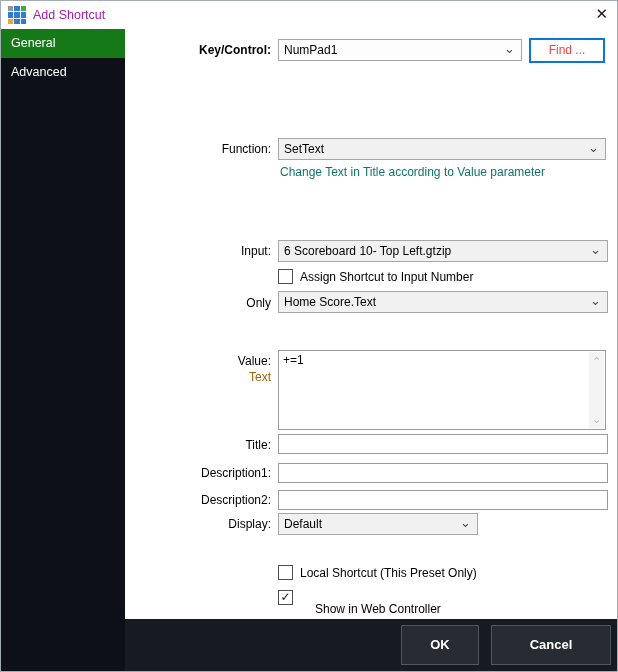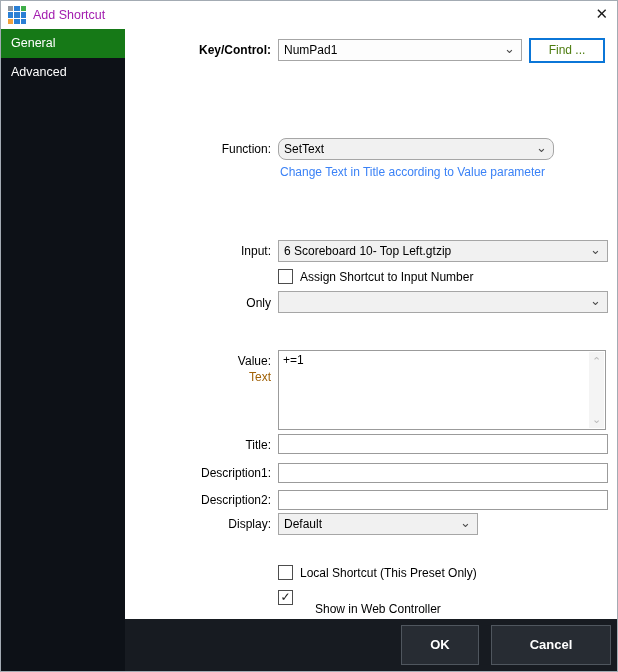--- a/index.html
+++ b/index.html
@@ -31,30 +31,30 @@
   .l-desc1{top:465px;}
   .l-desc2{top:492px;}
   .l-display{top:516px;}
 
   
   .combo{position:absolute;height:22px;background:#f1f1f1;border:1px solid #a6a6a6;
          box-sizing:border-box;font-size:12px;color:#000;cursor:default;padding-left:34px;}
   .combo .ctext{position:absolute;left:5px;top:0;line-height:20px;white-space:nowrap;}
   .combo .chev{position:absolute;right:6px;top:-1px;line-height:20px;color:#4c4c4c;font-size:13px;}
   .c-key{left:277px;top:38px;width:244px;background:#fdfdfd;}
-  .c-func{left:277px;top:137px;width:276px;border-radius:8px;}
+  .c-func{left:277px;top:137px;width:328px;}
   .c-input{left:277px;top:239px;width:330px;}
   .c-titlesel{left:277px;top:290px;width:330px;}
   .c-display{left:277px;top:512px;width:200px;}
 
   .find-btn{position:absolute;left:528px;top:37px;width:76px;height:25px;background:#fff;
             border:2px solid #0b76d7;box-sizing:border-box;text-align:center;font-size:12px;
-            line-height:21px;color:#4d7c0f;cursor:pointer;}
+            line-height:21px;color:#ef4444;cursor:pointer;}
 
-  .hint{position:absolute;left:279px;top:164px;font-size:12px;color:#3b82f6;}
+  .hint{position:absolute;left:279px;top:164px;font-size:12px;color:#0f766e;}
 
   
   .tbox{position:absolute;left:277px;width:330px;height:20px;border:1px solid #9b9b9b;
         box-sizing:border-box;font-family:"Liberation Sans",sans-serif;font-size:12px;
         padding:0 4px;outline:none;background:#fff;}
   .t-title{top:433px;}
   .t-d1{top:462px;}
   .t-d2{top:489px;}
 
   
@@ -134,20 +134,21 @@
     <span class="chev">⌄</span>
   </div>
 
   <span class="cb cb-assign">
     <span class="mark"></span>
   </span>
   <span class="cb-label lab-assign">Assign Shortcut to Input Number</span>
 
   <div class="lbl l-titlesel">Only</div>
   <div class="combo c-titlesel">
+    <span class="ctext">Home Score.Text</span>
     <span class="chev">⌄</span>
   </div>
 
   <div class="lbl l-value">Value:</div>
   <div class="lbl l-text">Text</div>
   <div class="value-wrap">
     <textarea class="value-ta" spellcheck="false" style="">+=1</textarea>
     <div class="vscroll">
       <span class="sarr s-up">⌃</span>
       <span class="sarr s-down">⌄</span>

